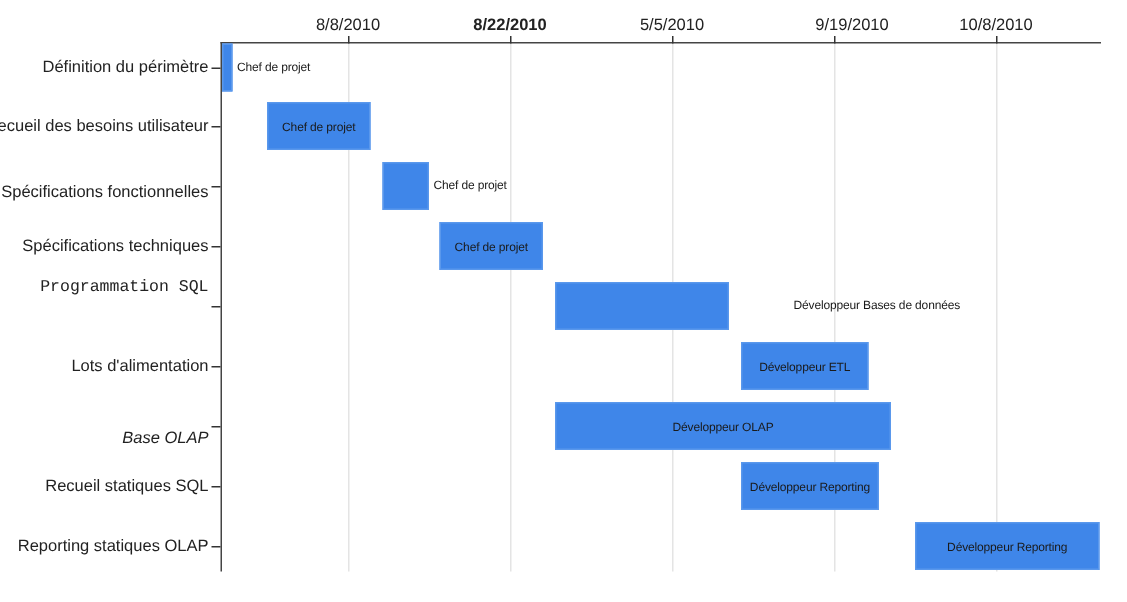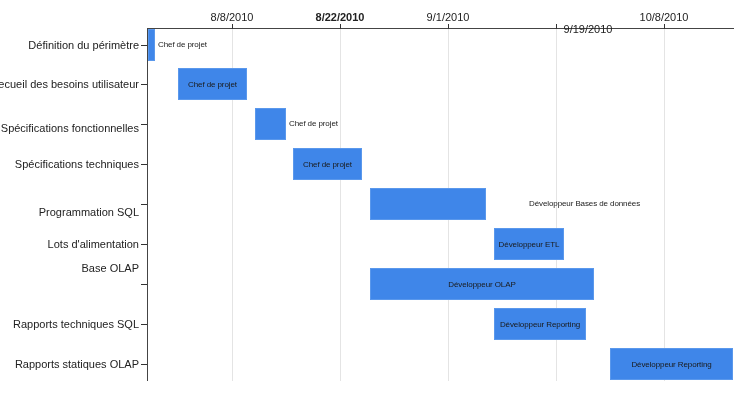--- a/index.html
+++ b/index.html
@@ -33,60 +33,60 @@
       <div class="grid" style="left: 664px;"></div>
     </div>
   <div class="axis-x"></div>
   <div class="axis-y"></div>
   <div id="xlabels">
       <div class="x-tick" style="left: 232px;"></div>
       <div class="x-label" style="left: 232px;">8/8/2010</div>
       <div class="x-tick" style="left: 340px;"></div>
       <div class="x-label" style="left: 340px; font-weight: bold;">8/22/2010</div>
       <div class="x-tick" style="left: 448px;"></div>
-      <div class="x-label" style="left: 448px;">9/1/2010</div>
+      <div class="x-label" style="left: 448px;">5/5/2010</div>
       <div class="x-tick" style="left: 556px;"></div>
-      <div class="x-label" style="left: 588px; margin-top: 12px;">9/19/2010</div>
+      <div class="x-label" style="left: 568px;">9/19/2010</div>
       <div class="x-tick" style="left: 664px;"></div>
       <div class="x-label" style="left: 664px;">10/8/2010</div>
     </div>
   <div id="ylabels">
       <div class="cat-label" style="top: 45px;">Définition du périmètre</div>
       <div class="tick-h" style="top: 45px;"></div>
       <div class="cat-label" style="top: 84px;">Recueil des besoins utilisateur</div>
       <div class="tick-h" style="top: 84px;"></div>
       <div class="cat-label" style="top: 128px;">Spécifications fonctionnelles</div>
       <div class="tick-h" style="top: 124px;"></div>
       <div class="cat-label" style="top: 164px; margin-left: 31px;">Spécifications techniques</div>
       <div class="tick-h" style="top: 164px;"></div>
-      <div class="cat-label" style="top: 212px;">Programmation SQL</div>
+      <div class="cat-label" style="top: 192px; font-family: Liberation Mono, monospace;">Programmation SQL</div>
       <div class="tick-h" style="top: 204px;"></div>
       <div class="cat-label" style="top: 244px;">Lots d'alimentation</div>
       <div class="tick-h" style="top: 244px;"></div>
-      <div class="cat-label" style="top: 268px;">Base OLAP</div>
+      <div class="cat-label" style="top: 292px; font-style: italic;">Base OLAP</div>
       <div class="tick-h" style="top: 284px;"></div>
-      <div class="cat-label" style="top: 324px;">Rapports techniques SQL</div>
+      <div class="cat-label" style="top: 324px;">Recueil statiques SQL</div>
       <div class="tick-h" style="top: 324px;"></div>
-      <div class="cat-label" style="top: 364px;">Rapports statiques OLAP</div>
+      <div class="cat-label" style="top: 364px;">Reporting statiques OLAP</div>
       <div class="tick-h" style="top: 364px;"></div>
     </div>
   <div id="bars">
       <div class="bar" style="left: 148px; top: 29px; width: 7px; background: rgb(63, 134, 233);"></div>
       <span class="bar-label-out" style="left: 158px; top: 45px;">Chef de projet</span>
       <div class="bar" style="left: 178px; top: 68px; width: 69px; background: rgb(63, 134, 233);">
         <span class="bar-label">Chef de projet</span>
       </div>
       <div class="bar" style="left: 255px; top: 108px; width: 31px; background: rgb(63, 134, 233);"></div>
       <span class="bar-label-out" style="left: 289px; top: 124px;">Chef de projet</span>
       <div class="bar" style="left: 293px; top: 148px; width: 69px; background: rgb(63, 134, 233);">
         <span class="bar-label">Chef de projet</span>
       </div>
       <div class="bar" style="left: 370px; top: 188px; width: 116px; background: rgb(63, 134, 233);"></div>
       <span class="bar-label-out" style="left: 489px; top: 204px; padding-left: 40px;">Développeur Bases de données</span>
-      <div class="bar" style="left: 494px; top: 228px; width: 70px; background: rgb(63, 134, 233);">
+      <div class="bar" style="left: 494px; top: 228px; width: 85px; background: rgb(63, 134, 233);">
         <span class="bar-label">Développeur ETL</span>
       </div>
       <div class="bar" style="left: 370px; top: 268px; width: 224px; background: rgb(63, 134, 233);">
         <span class="bar-label">Développeur OLAP</span>
       </div>
       <div class="bar" style="left: 494px; top: 308px; width: 92px; background: rgb(63, 134, 233);">
         <span class="bar-label">Développeur Reporting</span>
       </div>
       <div class="bar" style="left: 610px; top: 348px; width: 123px; background: rgb(63, 134, 233);">
         <span class="bar-label">Développeur Reporting</span>

